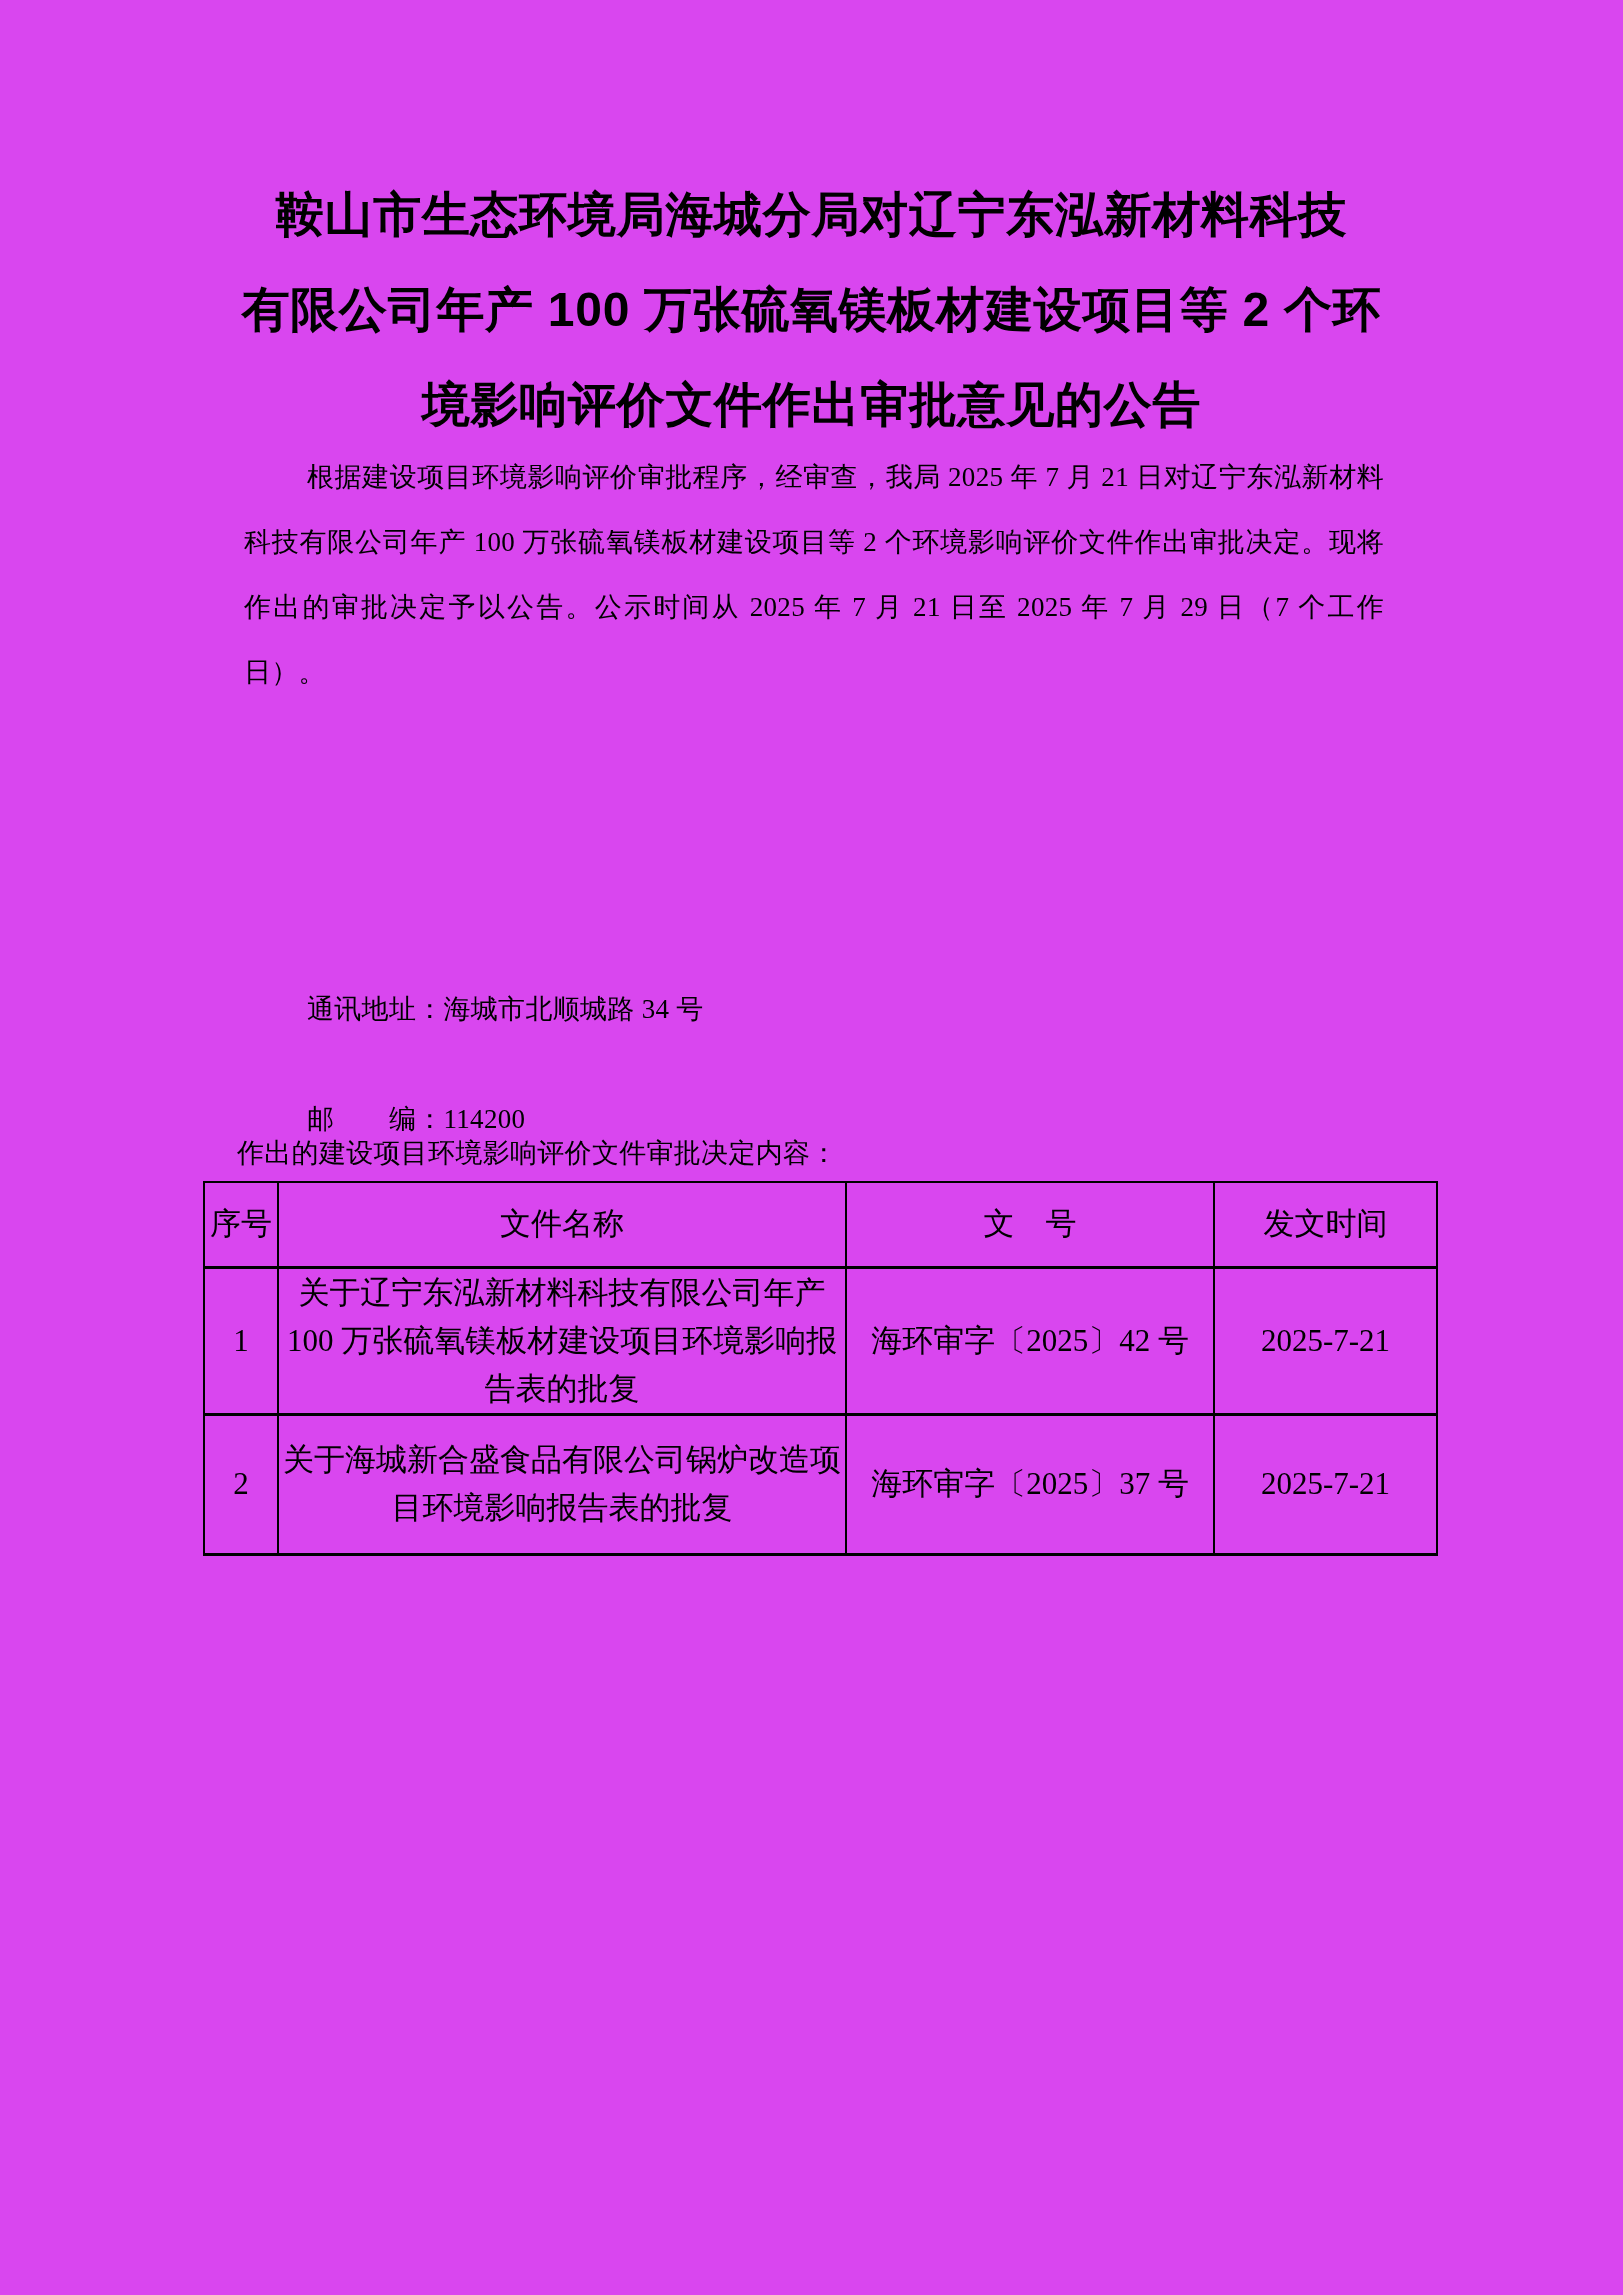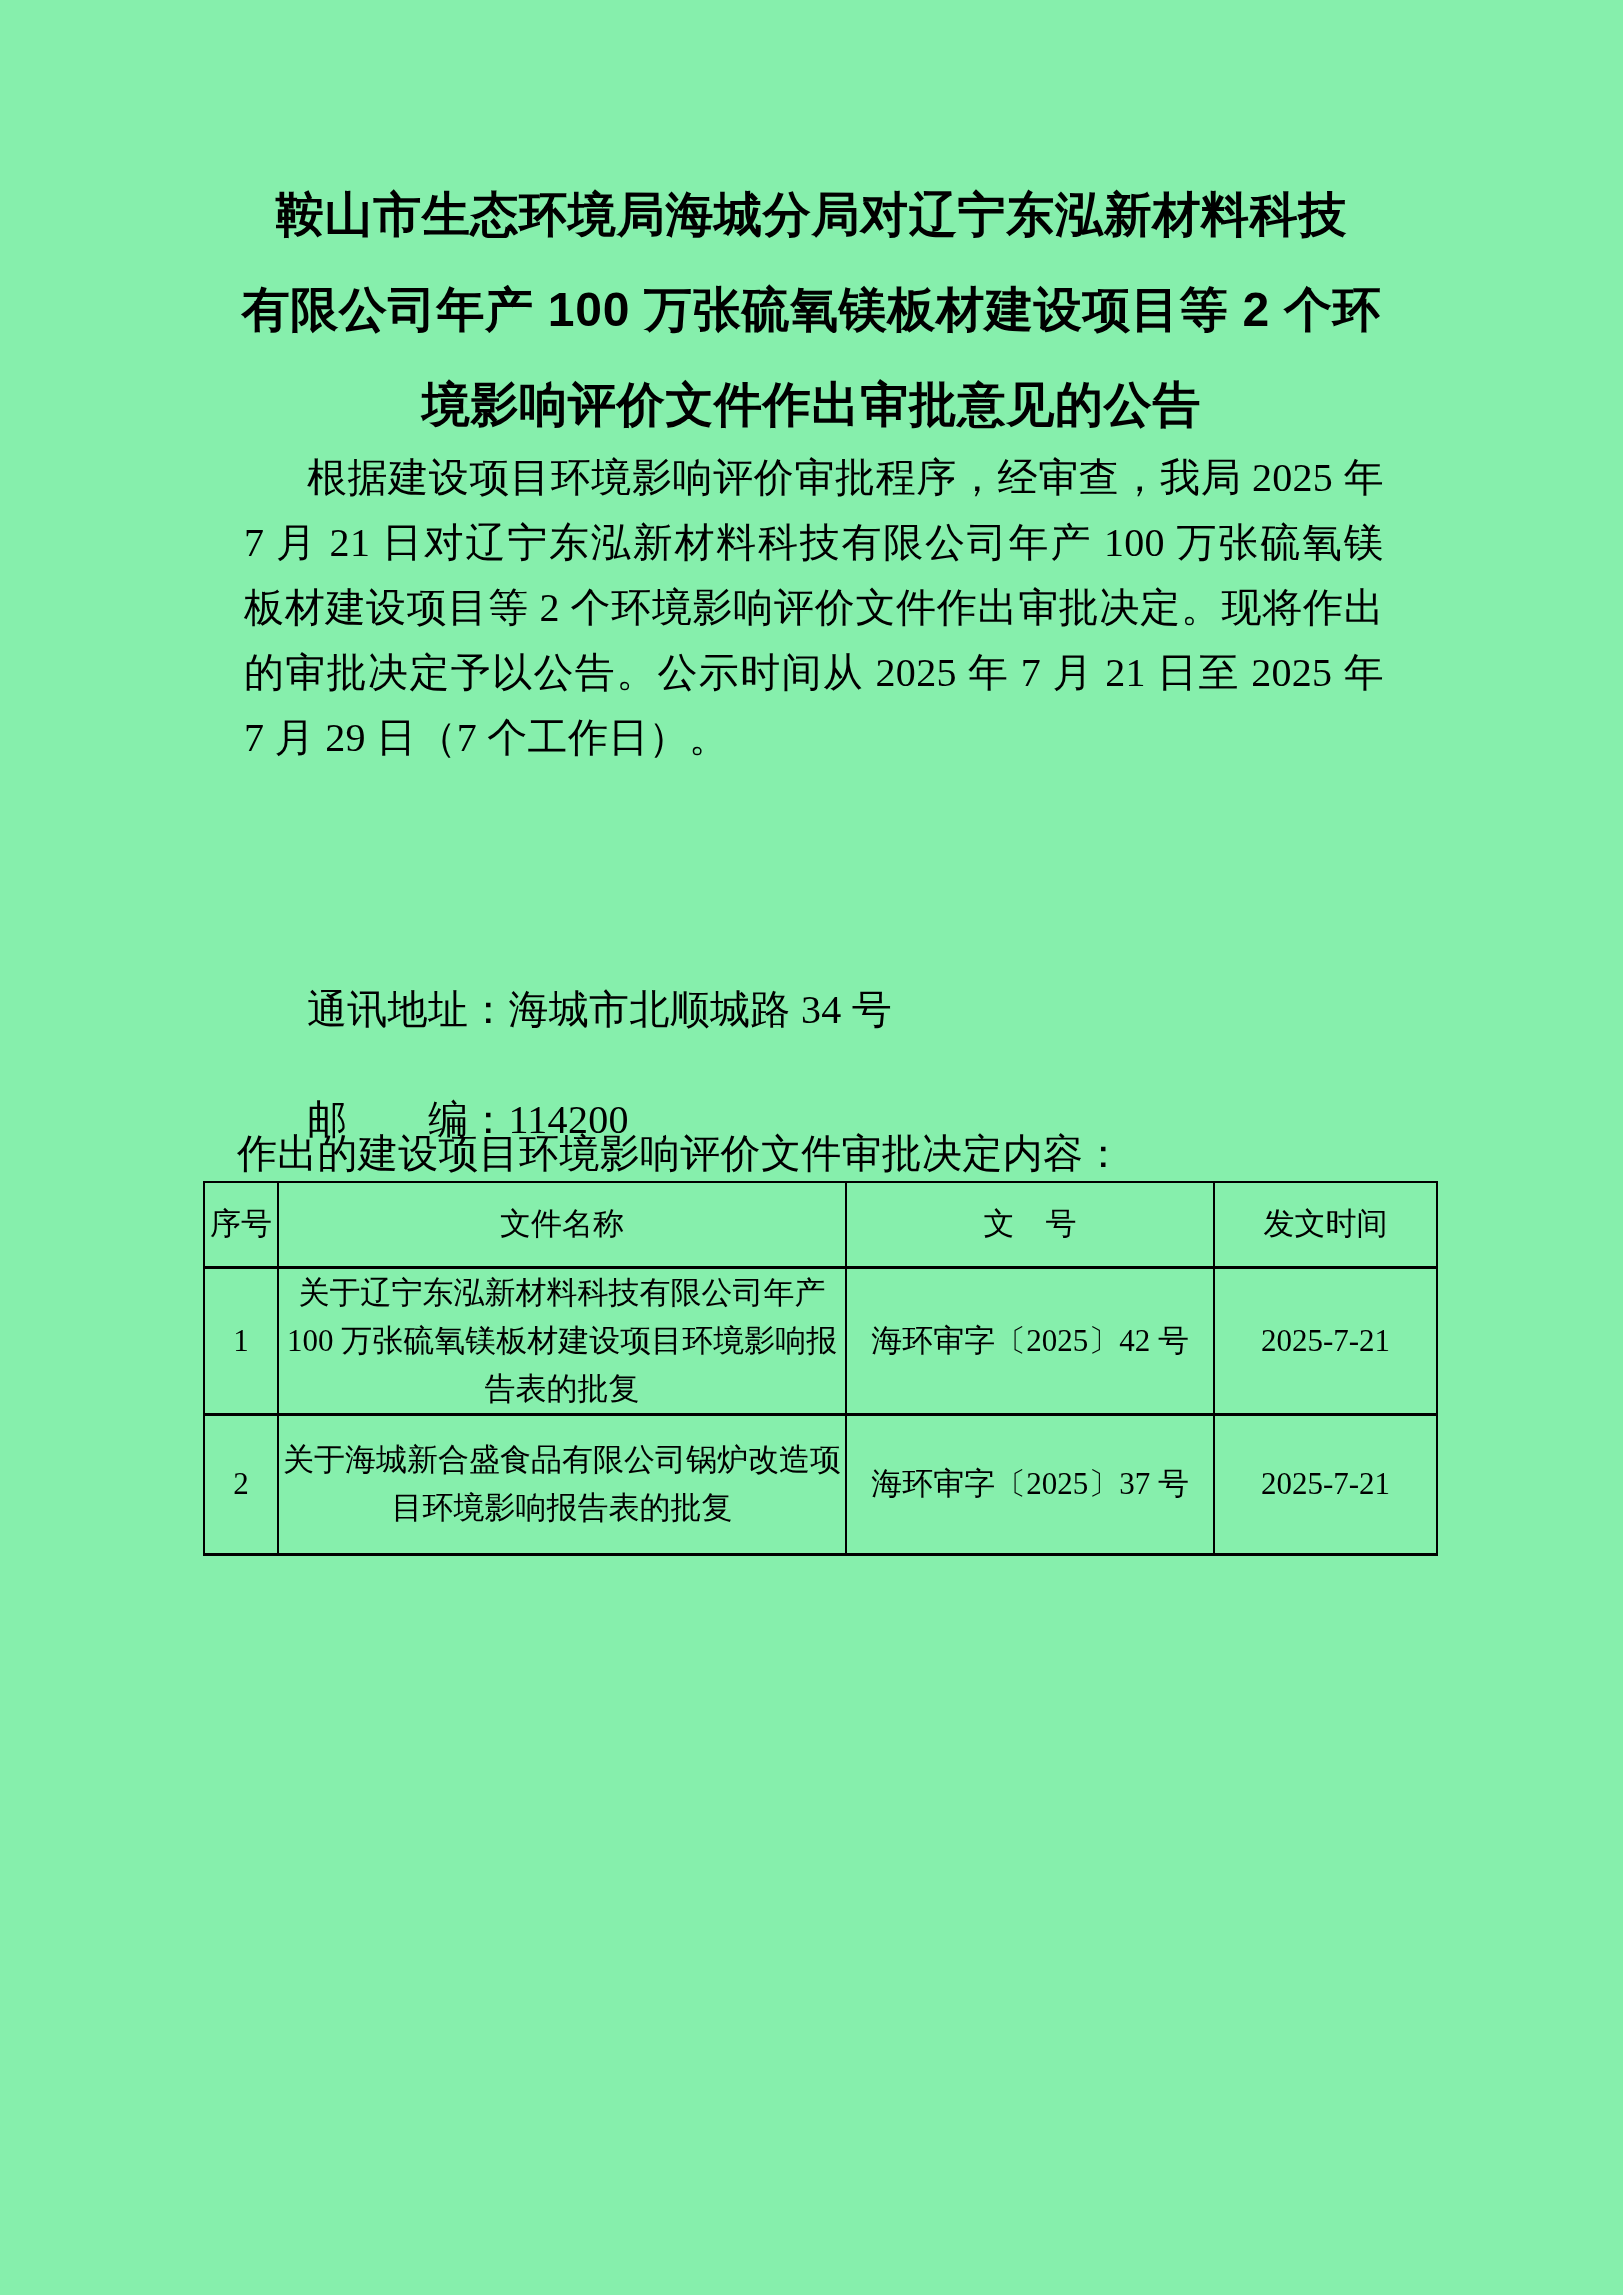--- a/index.html
+++ b/index.html
@@ -1,21 +1,21 @@
 <!DOCTYPE html>
 <html lang="zh" style="font-size:11px"><head>
 <meta charset="utf-8">
 <style>
   * { margin: 0; padding: 0; box-sizing: border-box; }
   html, body { background: #ffffff; }
   .page {
     position: relative;
     width: 1623px;
     height: 2295px;
-    background: #86efac;
+    background: #d946ef;
     color: #000000;
     font-family: "Liberation Serif", "DejaVu Serif", serif;
     overflow: hidden;
   }
   .doc-title {
     position: absolute;
     left: 232px;
     top: 167px;
     width: 1159px;
     text-align: center;
@@ -23,21 +23,21 @@
     font-weight: 900;
     font-size: 48px;
     line-height: 95px;
     letter-spacing: 0.7px;
   }
   .title-line { display: block; white-space: nowrap; }
   .para {
     position: absolute;
     left: 244px;
     width: 1140px;
-    font-size: 40px;
+    font-size: 27px;
     line-height: 65px;
     text-align: justify;
     text-justify: inter-ideograph;
     letter-spacing: 0.3px;
   }
   .indent { text-indent: 63px; }
   .para-approval { top: 445px; }
   .para-rights   { top: 704px; }
   .contact-phone { top: 958px; }
   .contact-addr  { top: 977px; }

